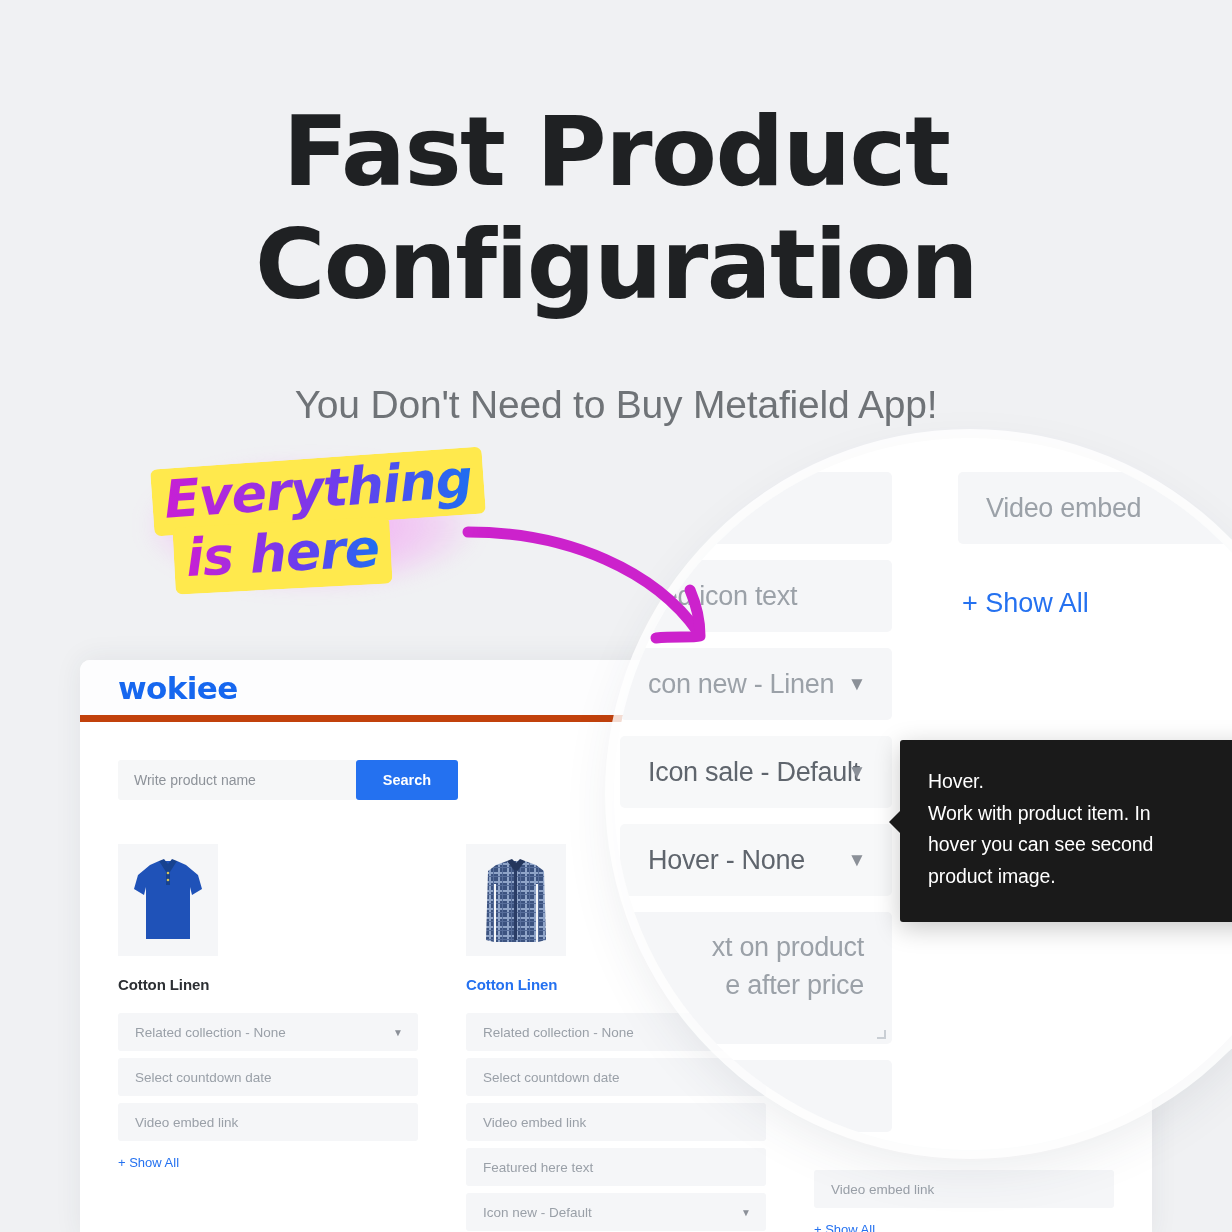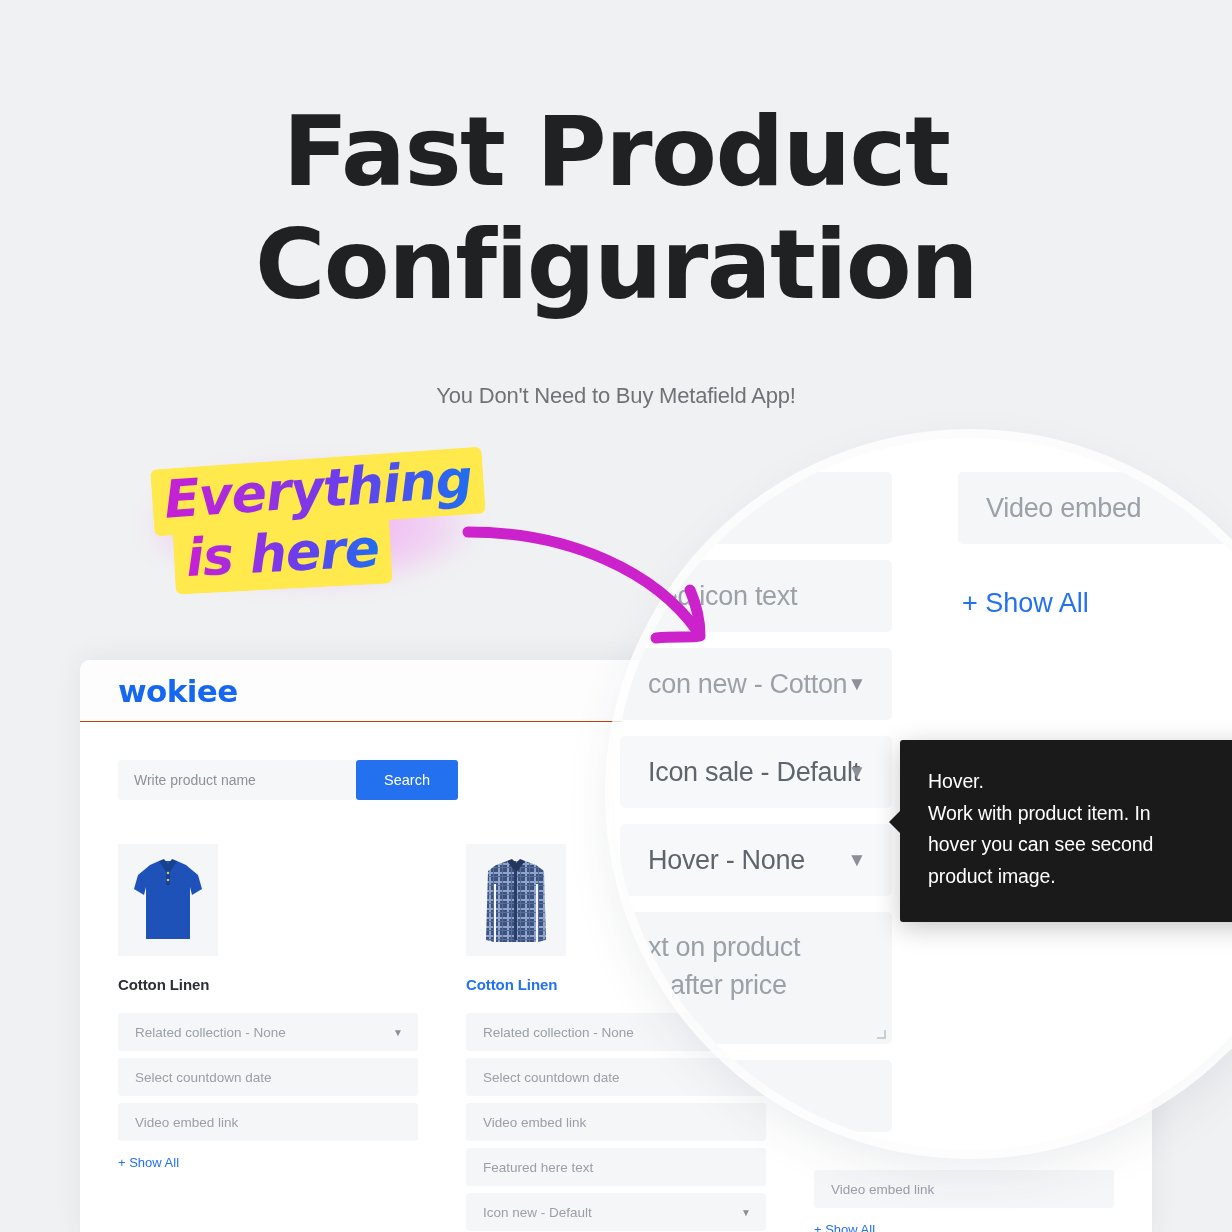--- a/index.html
+++ b/index.html
@@ -18,42 +18,42 @@
     line-height: 1.18;
     font-weight: 700;
     color: #1f2123;
     letter-spacing: -1.5px;
     padding-top: 96px;
     font-family: "DejaVu Sans", sans-serif;
   }
   .hero-title span { display: block; }
   .hero-sub {
     margin-top: 60px;
-    font-size: 22px;
+    font-size: 39px;
     color: #6f7377;
     font-weight: 400;
     letter-spacing: -0.2px;
   }
 
   
   .app-panel {
     position: absolute;
     left: 80px;
     top: 660px;
     width: 1072px;
     height: 580px;
     background: #ffffff;
     border-radius: 10px 10px 0 0;
     box-shadow: 0 -2px 28px rgba(40,50,70,0.07);
     overflow: hidden;
   }
   .app-header {
     height: 62px;
     background: #fdfdfe;
-    border-bottom: 1px solid #c2410c;
+    border-bottom: 7px solid #c2410c;
     display: flex; align-items: center;
     padding-left: 38px;
   }
   .brand {
     font-size: 31px; font-weight: 700;
     color: #1667ef; letter-spacing: -0.6px;
     font-family: "DejaVu Sans", sans-serif;
   }
   .app-body { padding: 38px; position: relative; }
 
@@ -62,21 +62,21 @@
   .search-input {
     flex: 1; background: #f6f7f8; border: none;
     padding: 0 16px; font-size: 14px; color: #737881;
     font-family: "Liberation Sans", sans-serif;
     border-radius: 3px 0 0 3px;
   }
   .search-input::placeholder { color: #8d9299; }
   .search-btn {
     width: 102px; background: #2471f0; color: #fff;
     border: none; border-radius: 3px; font-size: 14.5px;
-    font-weight: 400; cursor: pointer;
+    font-weight: 700; cursor: pointer;
     font-family: "Liberation Sans", sans-serif;
   }
   .show-btn {
     height: 40px; padding: 0 24px; background: #2471f0;
     color: #fff; border: none; border-radius: 3px;
     font-size: 14.5px; font-weight: 700; cursor: pointer;
     font-family: "Liberation Sans", sans-serif;
   }
 
   .grid { display: flex; gap: 48px; margin-top: 44px; }
@@ -127,21 +127,21 @@
   .lens-col.right { left: 344px; top: 34px; width: 272px; gap: 40px; }
   .lfld {
     min-height: 72px; background: #f5f6f8; border-radius: 5px;
     display: flex; align-items: center; padding: 0 28px;
     font-size: 27px; color: #9ba1a8; position: relative;
     letter-spacing: -0.3px;
   }
   .lfld.dark { color: #5f656d; background: #f7f8f9; text-align: center; }
   .lfld .lcaret { position: absolute; right: 26px; font-size: 19px; color: #8b9098; }
   .lfld.tall {
-    min-height: 132px; align-items: flex-start;
+    min-height: 132px; align-items: flex-end;
     padding-top: 16px; line-height: 1.42; flex-direction: column;
   }
   .lshow {
     font-size: 27px; color: #2471f0; cursor: pointer;
     padding-left: 4px; margin-top: 4px;
   }
   .corner-grip {
     position: absolute; right: 6px; bottom: 5px;
     width: 9px; height: 9px;
     border-right: 2px solid #c9ced4; border-bottom: 2px solid #c9ced4;
@@ -316,21 +316,21 @@
   <div class="lens-inner">
 
     <div class="lens-col left">
       <div class="lfld">
         <span>d link</span>
       </div>
       <div class="lfld">
         <span>ued icon text</span>
       </div>
       <div class="lfld">
-        <span>con new - Cotton</span>
+        <span>con new - Linen</span>
         <span class="lcaret">▼</span>
       </div>
       <div class="lfld dark">
         <span>Icon sale - Default</span>
         <span class="lcaret">▼</span>
       </div>
       <div class="lfld dark">
         <span>Hover - None</span>
         <span class="lcaret">▼</span>
       </div>

